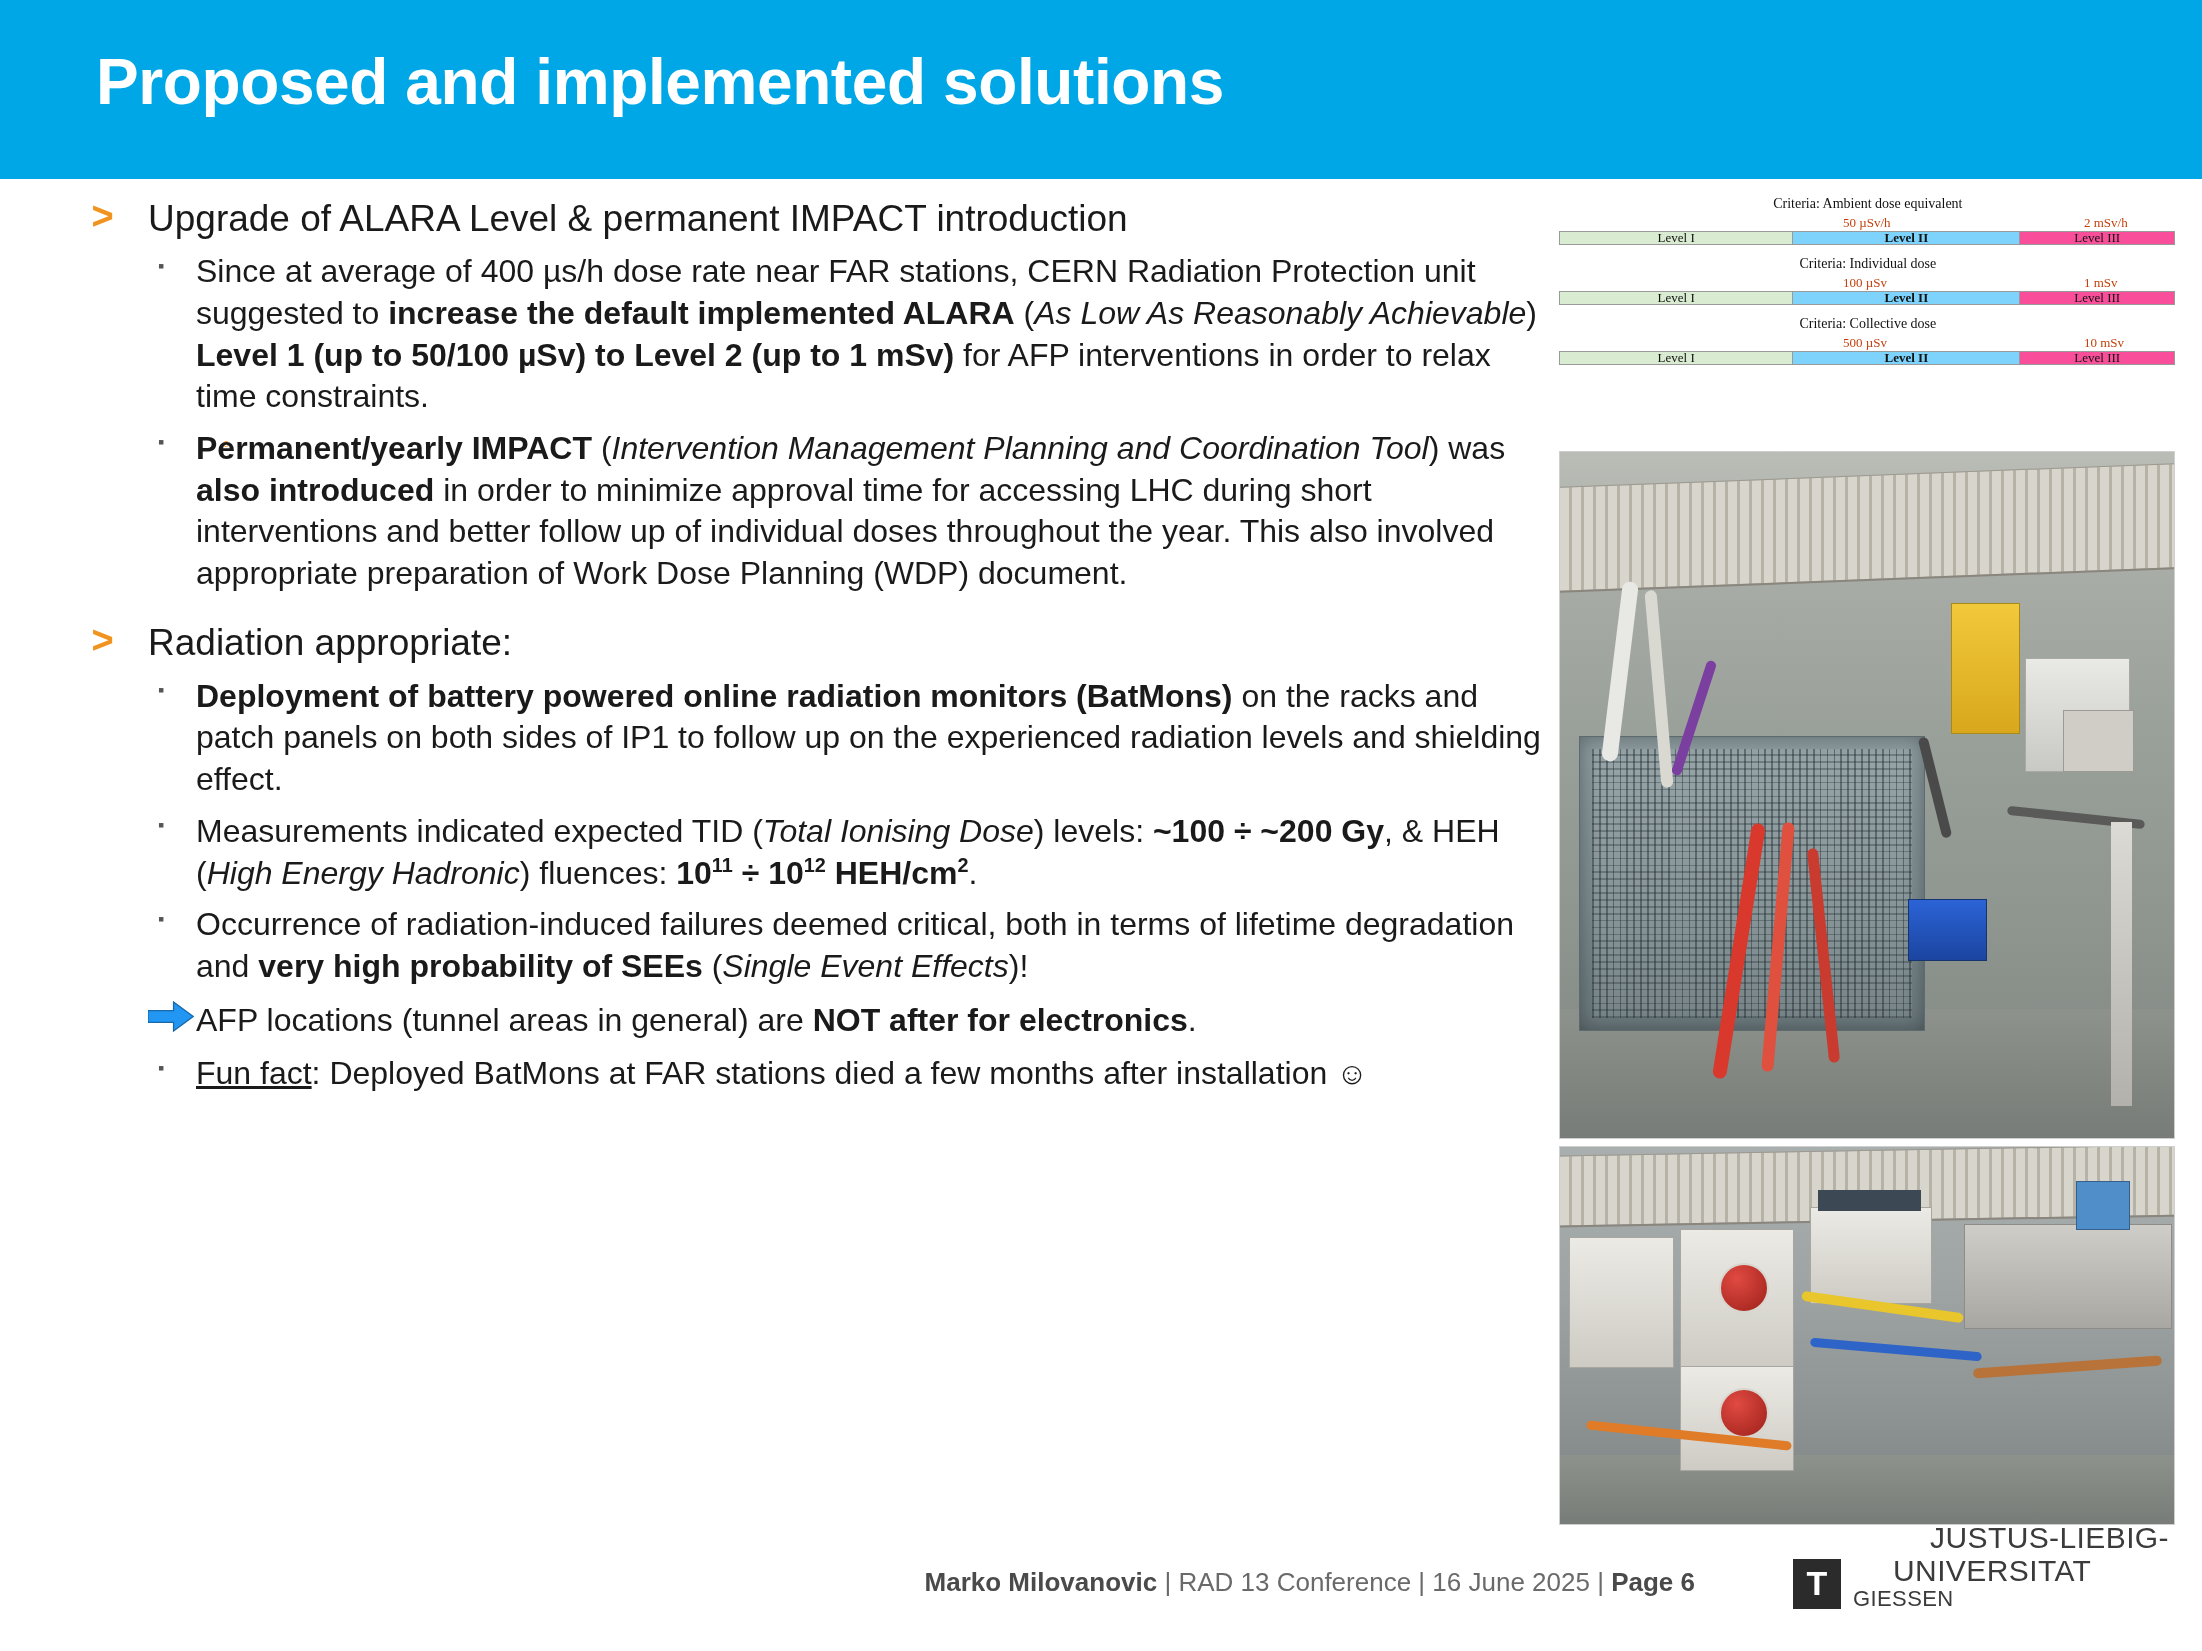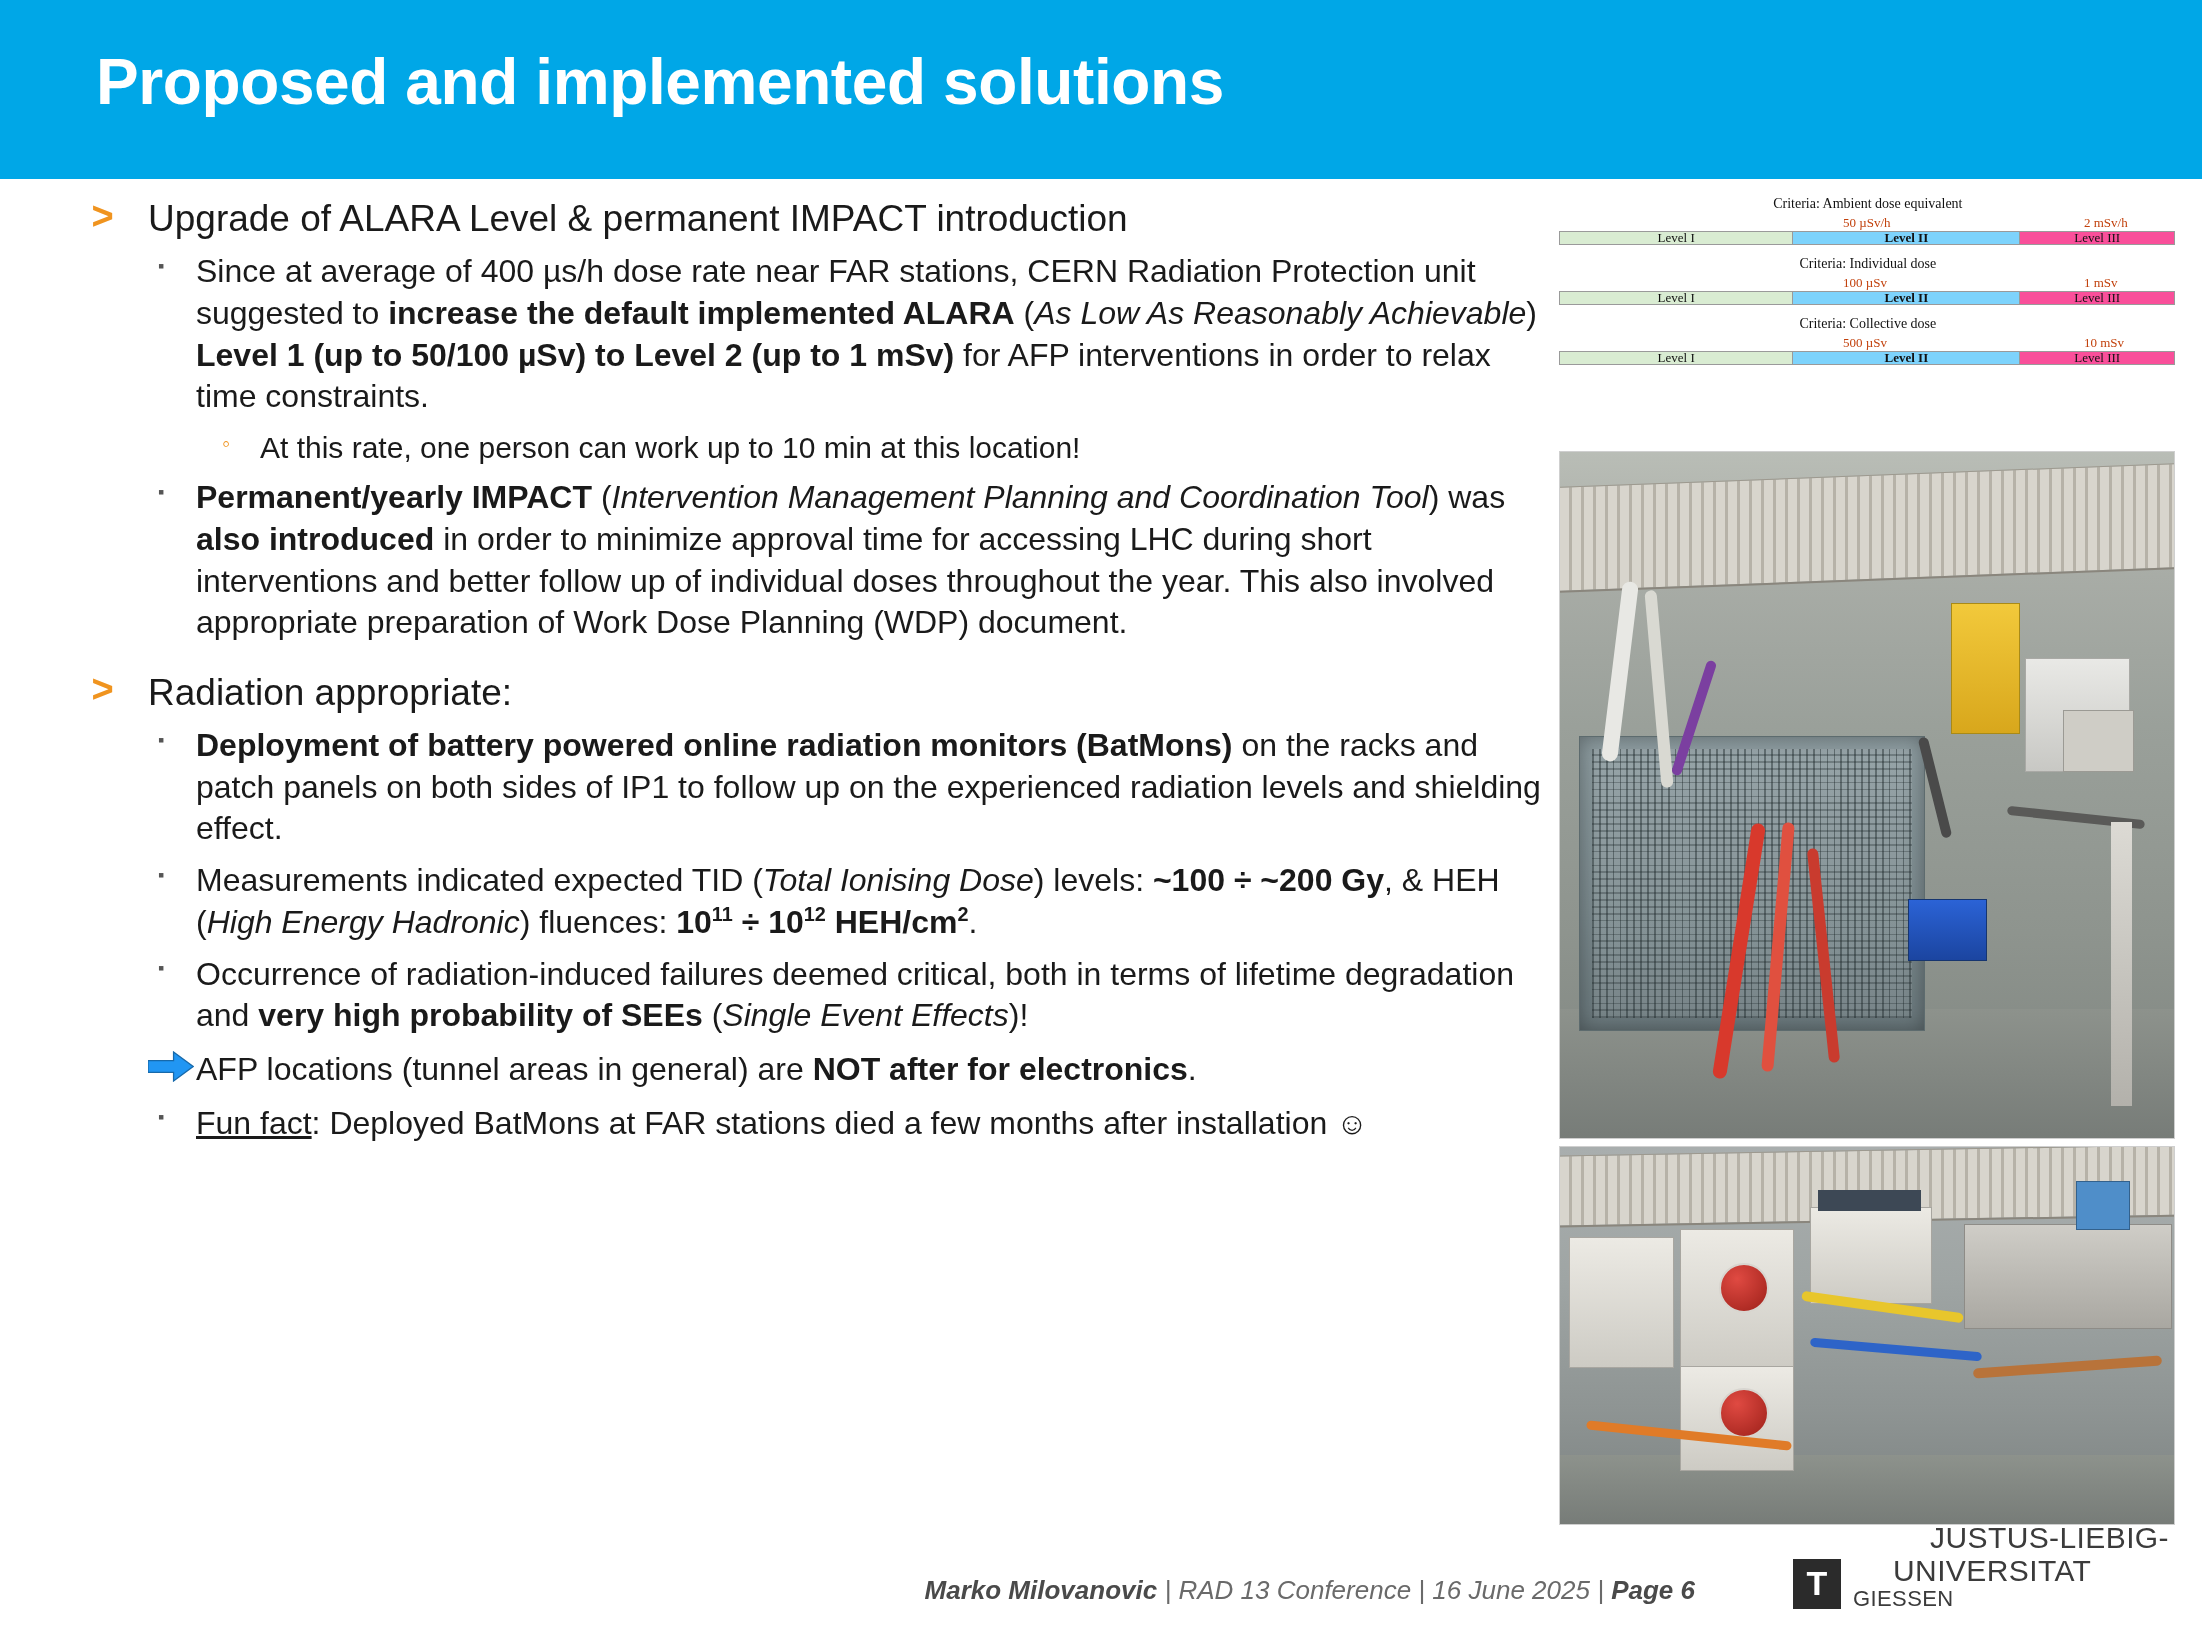--- a/index.html
+++ b/index.html
@@ -270,25 +270,24 @@
   .footer {
     position: absolute;
     left: 0;
     bottom: 20.6px;
     width: 2203px;
     height: 103px;
   }
   .footer-text {
     position: absolute;
     right: 508px;
-    bottom: 25px;
+    bottom: 33px;
     font-size: 26px;
     color: #6a6a6a;
     white-space: nowrap;
-    font-style: italic;
   }
   .footer-text .name { color: #4a4a4a; font-weight: bold; }
   .footer-text .page { color: #4a4a4a; font-weight: bold; }
   .logo {
     position: absolute;
     right: 34px;
     bottom: 15.5px;
     width: 447px;
     height: 95px;
     color: #3b3b3b;
@@ -345,21 +344,20 @@
       <span>Upgrade of ALARA Level &amp; permanent IMPACT introduction</span>
     </div>
 
     <div class="l2">
       <span class="marker">▪</span>
       <span>Since at average of 400 µs/h dose rate near FAR stations, CERN Radiation Protection unit suggested to </span><b>increase the default implemented ALARA</b><span> (</span><i>As Low As Reasonably Achievable</i><span>) </span><b>Level 1 (up to 50/100 µSv) to Level 2 (up to 1 mSv)</b><span> for AFP interventions in order to relax time constraints.</span>
     </div>
 
     <div class="l3">
       <span class="marker">◦</span>
-      <span>At this rate, one person can work up to 10 min at this location!</span>
     </div>
 
     <div class="l2">
       <span class="marker">▪</span>
       <b>Permanent/yearly IMPACT</b><span> (</span><i>Intervention Management Planning and Coordination Tool</i><span>) was </span><b>also introduced</b><span> in order to minimize approval time for accessing LHC during short interventions and better follow up of individual doses throughout the year. This also involved appropriate preparation of Work Dose Planning (WDP) document.</span>
     </div>
 
     <div class="l1" style="margin-top:26px;">
       <span class="marker">&gt;</span>
       <span>Radiation appropriate:</span>

